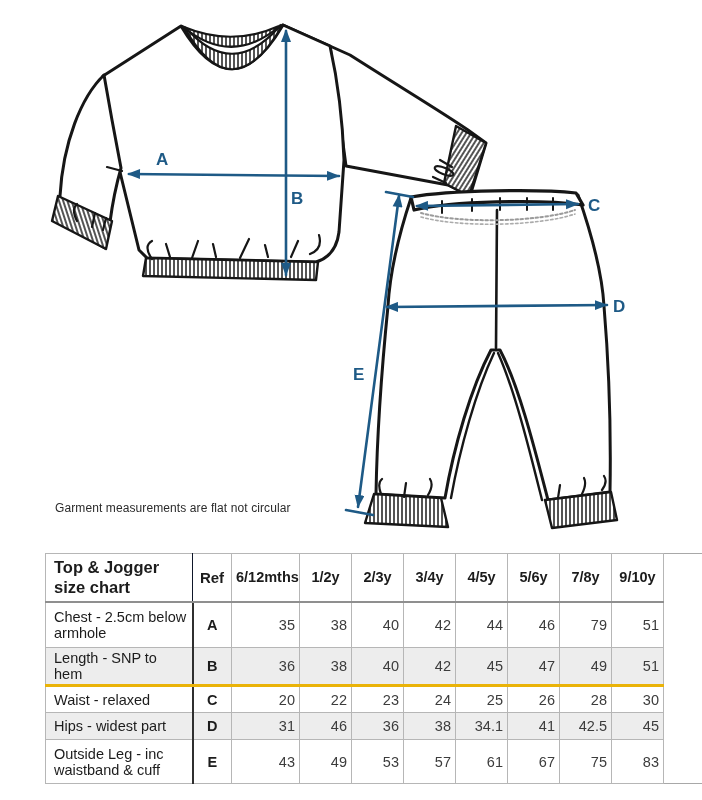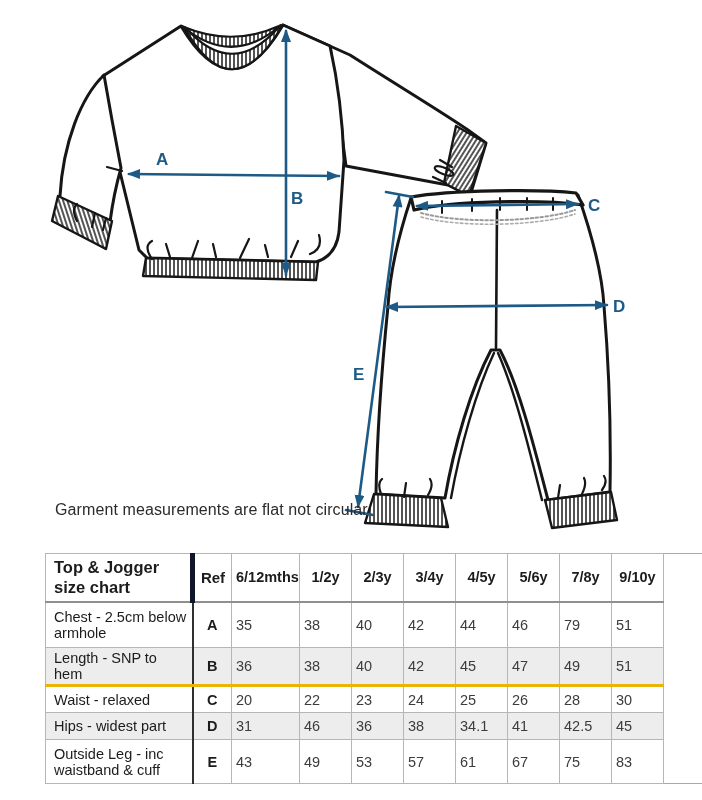--- a/index.html
+++ b/index.html
@@ -3,50 +3,50 @@
 <meta charset="utf-8">
 <style>
   html,body{margin:0;padding:0;}
   body{
     width:702px;height:800px;position:relative;background:#ffffff;
     font-family:"Liberation Sans", sans-serif;overflow:hidden;
   }
   #diagram{position:absolute;left:0;top:0;}
   .blue-label{font:bold 17px "Liberation Sans",sans-serif;fill:#1e5a86;}
   #note{
-    position:absolute;left:55px;top:501px;font-size:16px;color:#2b2b2b;
+    position:absolute;left:55px;top:501px;font-size:12px;color:#2b2b2b;
     letter-spacing:.1px;
   }
   #size-table{
     position:absolute;left:45px;top:553px;border-collapse:collapse;
     table-layout:fixed;width:618px;background:#fff;
   }
   #size-table th,#size-table td{
     border:1px solid #b6b6b6;vertical-align:middle;padding:2px 4px;
     color:#1c1c1c;
   }
   #size-table{border:1px solid #a8a8a8;}
   #size-table thead tr{height:48px;}
   #size-table tbody tr:nth-child(1){height:46px;}
   #size-table tbody tr:nth-child(2){height:29px;}
   #size-table tbody tr:nth-child(3){height:27px;}
   #size-table tbody tr:nth-child(4){height:27px;}
   #size-table tbody tr:nth-child(5){height:44px;}
   #size-table thead th{border-bottom:2px solid #8f8f8f;font-size:14.5px;text-align:center;}
   #size-table th.title{
     font-size:16.5px;text-align:left;padding-left:8px;line-height:1.25;
-    border-right:5px solid #0f172a;
+    border-right:1px solid #0f172a;
   }
   #size-table th.ref-h{font-size:15px;}
   #size-table td.lbl{
     font-weight:normal;font-size:14.5px;text-align:left;padding-left:8px;
     line-height:1.12;border-right:2px solid #2f2f2f;
   }
   #size-table td.ref{font-weight:bold;font-size:14.5px;text-align:center;}
-  #size-table td.val{font-weight:normal;font-size:14.5px;text-align:left;color:#3c3c3c;}
+  #size-table td.val{font-weight:normal;font-size:14.5px;text-align:right;color:#3c3c3c;}
   #size-table tr.shaded td{background:#ededed;}
   #size-table tr.thick-top td{border-top:3px solid #eab308;}
 </style>
 </head>
 <body>
 
 <svg id="diagram" width="702" height="545" viewBox="0 0 702 545">
   <defs>
     <pattern id="ribV" width="4" height="6" patternUnits="userSpaceOnUse">
       <rect width="4" height="6" fill="#ffffff"></rect>

